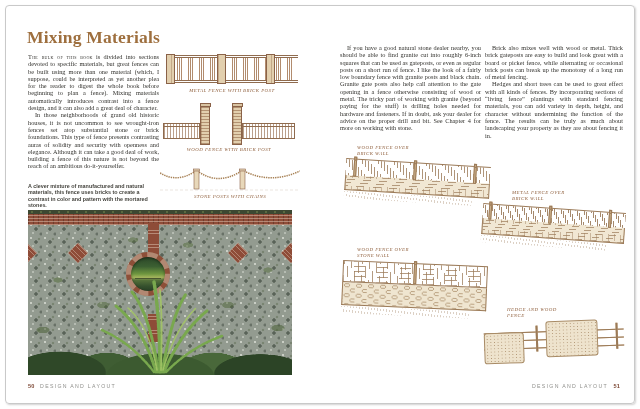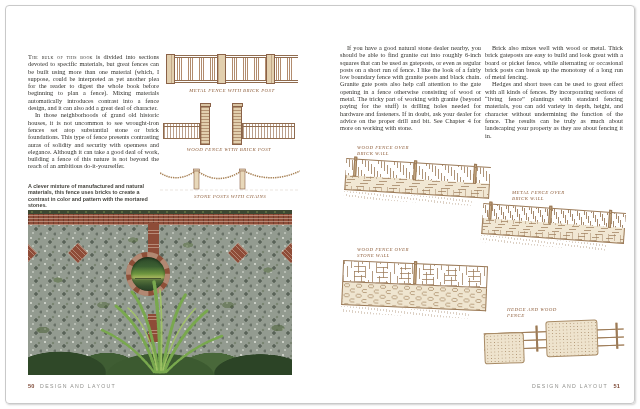--- a/index.html
+++ b/index.html
@@ -144,20 +144,21 @@
       radial-gradient(ellipse 40px 20px at 30% 86%,  #3f5d33 0 69%, transparent 71%),
       radial-gradient(ellipse 90px 16px at 50% 108%, #243a20 0 69%, transparent 71%); }
   .ferns { position:absolute; left:0; top:0; }
 </style>
 </head>
 <body>
 
 <div class="canvas">
   <div class="frame"></div>
 
+  <h1 class="title">Mixing Materials</h1>
 
   <div class="bodycol col-left">
     <p class="para noindent"><span class="lead">The bulk of this book</span><span> is divided into sections devoted to specific materials, but great fences can be built using more than one material (which, I suppose, could be interpreted as yet another plea for the reader to digest the whole book before beginning to plan a fence). Mixing materials automatically introduces contrast into a fence design, and it can also add a great deal of character.</span></p>
     <p class="para">In those neighborhoods of grand old historic houses, it is not uncommon to see wrought-iron fences set atop substantial stone or brick foundations. This type of fence presents contrasting auras of solidity and security with openness and elegance. Although it can take a good deal of work, building a fence of this nature is not beyond the reach of an ambitious do-it-yourselfer.</p>
   </div>
 
   <p class="caption">A clever mixture of manufactured and natural materials, this fence uses bricks to create a contrast in color and pattern with the mortared stones.</p>
 
   <div class="illo i1">
     <div class="pickets"></div>

